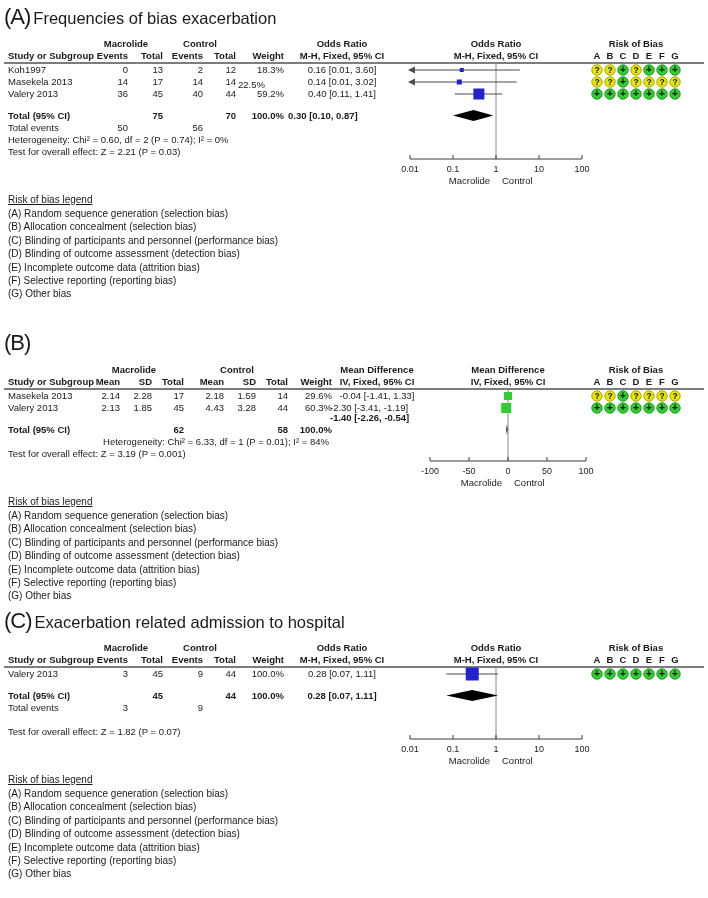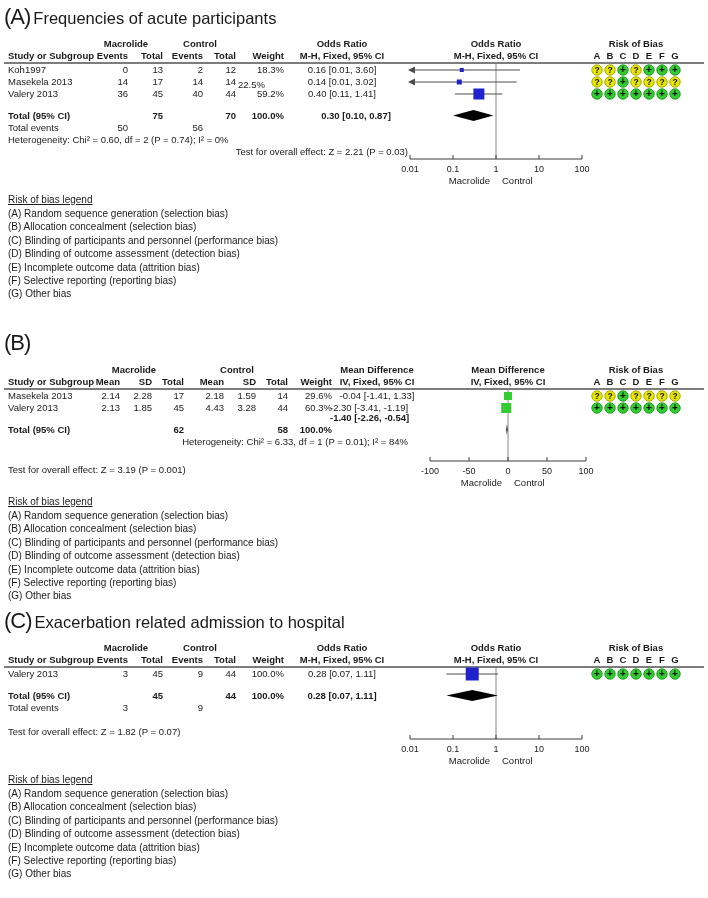--- a/index.html
+++ b/index.html
@@ -19,21 +19,21 @@
   .legend-title{position:absolute;left:8px;font-size:10px;line-height:13px;text-decoration:underline;white-space:nowrap;}
   .legend-item{position:absolute;left:8px;font-size:10px;line-height:13px;white-space:nowrap;}
 </style>
 </head>
 <body>
 
 <div id="canvas">
     <div class="panel" style="top: 4px; height: 304.8px;">
       <div class="panel-title-row">
         <span class="panel-label">(A)</span>
-        <span class="panel-title">Frequencies of acute participants</span>
+        <span class="panel-title">Frequencies of bias exacerbation</span>
       </div>
       <div class="t b" style="left: 81px; top: 34px; width: 90px; text-align: center;">Macrolide</div>
       <div class="t b" style="left: 155px; top: 34px; width: 90px; text-align: center;">Control</div>
       <div class="t b" style="left: 282px; top: 34px; width: 120px; text-align: center;">Odds Ratio</div>
       <div class="t b" style="left: 436px; top: 34px; width: 120px; text-align: center;">Odds Ratio</div>
       <div class="t b" style="left: 591px; top: 34px; width: 90px; text-align: center;">Risk of Bias</div>
       <div class="t b" style="left: 8px; top: 46px; width: 150px; text-align: left;">Study or Subgroup</div>
       <div class="t b" style="left: 88px; top: 46px; width: 40px; text-align: right;">Events</div>
       <div class="t b" style="left: 130px; top: 46px; width: 33px; text-align: right;">Total</div>
       <div class="t b" style="left: 165px; top: 46px; width: 38px; text-align: right;">Events</div>
@@ -67,26 +67,26 @@
       <div class="t" style="left: 88px; top: 84px; width: 40px; text-align: right;">36</div>
       <div class="t" style="left: 130px; top: 84px; width: 33px; text-align: right;">45</div>
       <div class="t" style="left: 165px; top: 84px; width: 38px; text-align: right;">40</div>
       <div class="t" style="left: 205px; top: 84px; width: 31px; text-align: right;">44</div>
       <div class="t" style="left: 238px; top: 84px; width: 46px; text-align: right;">59.2%</div>
       <div class="t" style="left: 288px; top: 84px; width: 108px; text-align: center;">0.40 [0.11, 1.41]</div>
       <div class="t b" style="left: 8px; top: 106px; width: 150px; text-align: left;">Total (95% CI)</div>
       <div class="t b" style="left: 130px; top: 106px; width: 33px; text-align: right;">75</div>
       <div class="t b" style="left: 205px; top: 106px; width: 31px; text-align: right;">70</div>
       <div class="t b" style="left: 238px; top: 106px; width: 46px; text-align: right;">100.0%</div>
-      <div class="t b" style="left: 302px; top: 106px; width: 108px; text-align: center;">0.30 [0.10, 0.87]</div>
+      <div class="t b" style="left: 288px; top: 106px; width: 108px; ">0.30 [0.10, 0.87]</div>
       <div class="t" style="left: 8px; top: 118px; width: 150px; text-align: left;">Total events</div>
       <div class="t" style="left: 88px; top: 118px; width: 40px; text-align: right;">50</div>
       <div class="t" style="left: 165px; top: 118px; width: 38px; text-align: right;">56</div>
       <div class="t" style="left: 8px; top: 130px; width: 400px; text-align: left;">Heterogeneity: Chi² = 0.60, df = 2 (P = 0.74); I² = 0%</div>
-      <div class="t" style="left: 8px; top: 142px; width: 400px; text-align: right;">Test for overall effect: Z = 2.21 (P = 0.03)</div>
+      <div class="t" style="left: 8px; top: 142px; width: 400px; text-align: left;">Test for overall effect: Z = 2.21 (P = 0.03)</div>
       <div class="t" style="left: 410px; top: 171px; width: 80px; text-align: right;">Macrolide</div>
       <div class="t" style="left: 502px; top: 171px; width: 80px; text-align: left;">Control</div>
       <div class="t" style="left: 394px; top: 159px; width: 32px; text-align: center; font-size: 9px;">0.01</div>
       <div class="t" style="left: 437px; top: 159px; width: 32px; text-align: center; font-size: 9px;">0.1</div>
       <div class="t" style="left: 480px; top: 159px; width: 32px; text-align: center; font-size: 9px;">1</div>
       <div class="t" style="left: 523px; top: 159px; width: 32px; text-align: center; font-size: 9px;">10</div>
       <div class="t" style="left: 566px; top: 159px; width: 32px; text-align: center; font-size: 9px;">100</div>
       <svg class="plot-svg" width="708" height="304.8">
         <line x1="496" y1="60" x2="496" y2="155" stroke="#888888" stroke-width="1"></line>
         <line x1="410" y1="155" x2="582" y2="155" stroke="#3c3c3c" stroke-width="1"></line>
@@ -199,22 +199,22 @@
       <div class="t" style="left: 186px; top: 72px; width: 38px; text-align: right;">4.43</div>
       <div class="t" style="left: 226px; top: 72px; width: 30px; text-align: right;">3.28</div>
       <div class="t" style="left: 258px; top: 72px; width: 30px; text-align: right;">44</div>
       <div class="t" style="left: 290px; top: 72px; width: 42px; text-align: right;">60.3%</div>
       <div class="t" style="left: 330px; top: 72px; width: 94px; text-align: left;">-2.30 [-3.41, -1.19]</div>
       <div class="t b" style="left: 8px; top: 94px; width: 150px; text-align: left;">Total (95% CI)</div>
       <div class="t b" style="left: 154px; top: 94px; width: 30px; text-align: right;">62</div>
       <div class="t b" style="left: 258px; top: 94px; width: 30px; text-align: right;">58</div>
       <div class="t b" style="left: 290px; top: 94px; width: 42px; text-align: right;">100.0%</div>
       <div class="t b" style="left: 330px; top: 82px; width: 94px; text-align: left;">-1.40 [-2.26, -0.54]</div>
-      <div class="t" style="left: 8px; top: 106px; width: 400px; text-align: right;">Heterogeneity: Chi² = 6.33, df = 1 (P = 0.01); I² = 84%</div>
-      <div class="t" style="left: 8px; top: 118px; width: 400px; text-align: left; margin-top: 16px;">Test for overall effect: Z = 3.19 (P = 0.001)</div>
+      <div class="t" style="left: 16px; top: 106px; width: 400px; text-align: center;">Heterogeneity: Chi² = 6.33, df = 1 (P = 0.01); I² = 84%</div>
+      <div class="t" style="left: 8px; top: 118px; width: 400px; text-align: left;">Test for overall effect: Z = 3.19 (P = 0.001)</div>
       <div class="t" style="left: 422px; top: 147px; width: 80px; text-align: right;">Macrolide</div>
       <div class="t" style="left: 514px; top: 147px; width: 80px; text-align: left;">Control</div>
       <div class="t" style="left: 414px; top: 135px; width: 32px; text-align: center; font-size: 9px;">-100</div>
       <div class="t" style="left: 453px; top: 135px; width: 32px; text-align: center; font-size: 9px;">-50</div>
       <div class="t" style="left: 492px; top: 135px; width: 32px; text-align: center; font-size: 9px;">0</div>
       <div class="t" style="left: 531px; top: 135px; width: 32px; text-align: center; font-size: 9px;">50</div>
       <div class="t" style="left: 570px; top: 135px; width: 32px; text-align: center; font-size: 9px;">100</div>
       <svg class="plot-svg" width="708" height="280.8">
         <line x1="508" y1="60" x2="508" y2="131" stroke="#888888" stroke-width="1"></line>
         <line x1="430" y1="131" x2="586" y2="131" stroke="#3c3c3c" stroke-width="1"></line>

